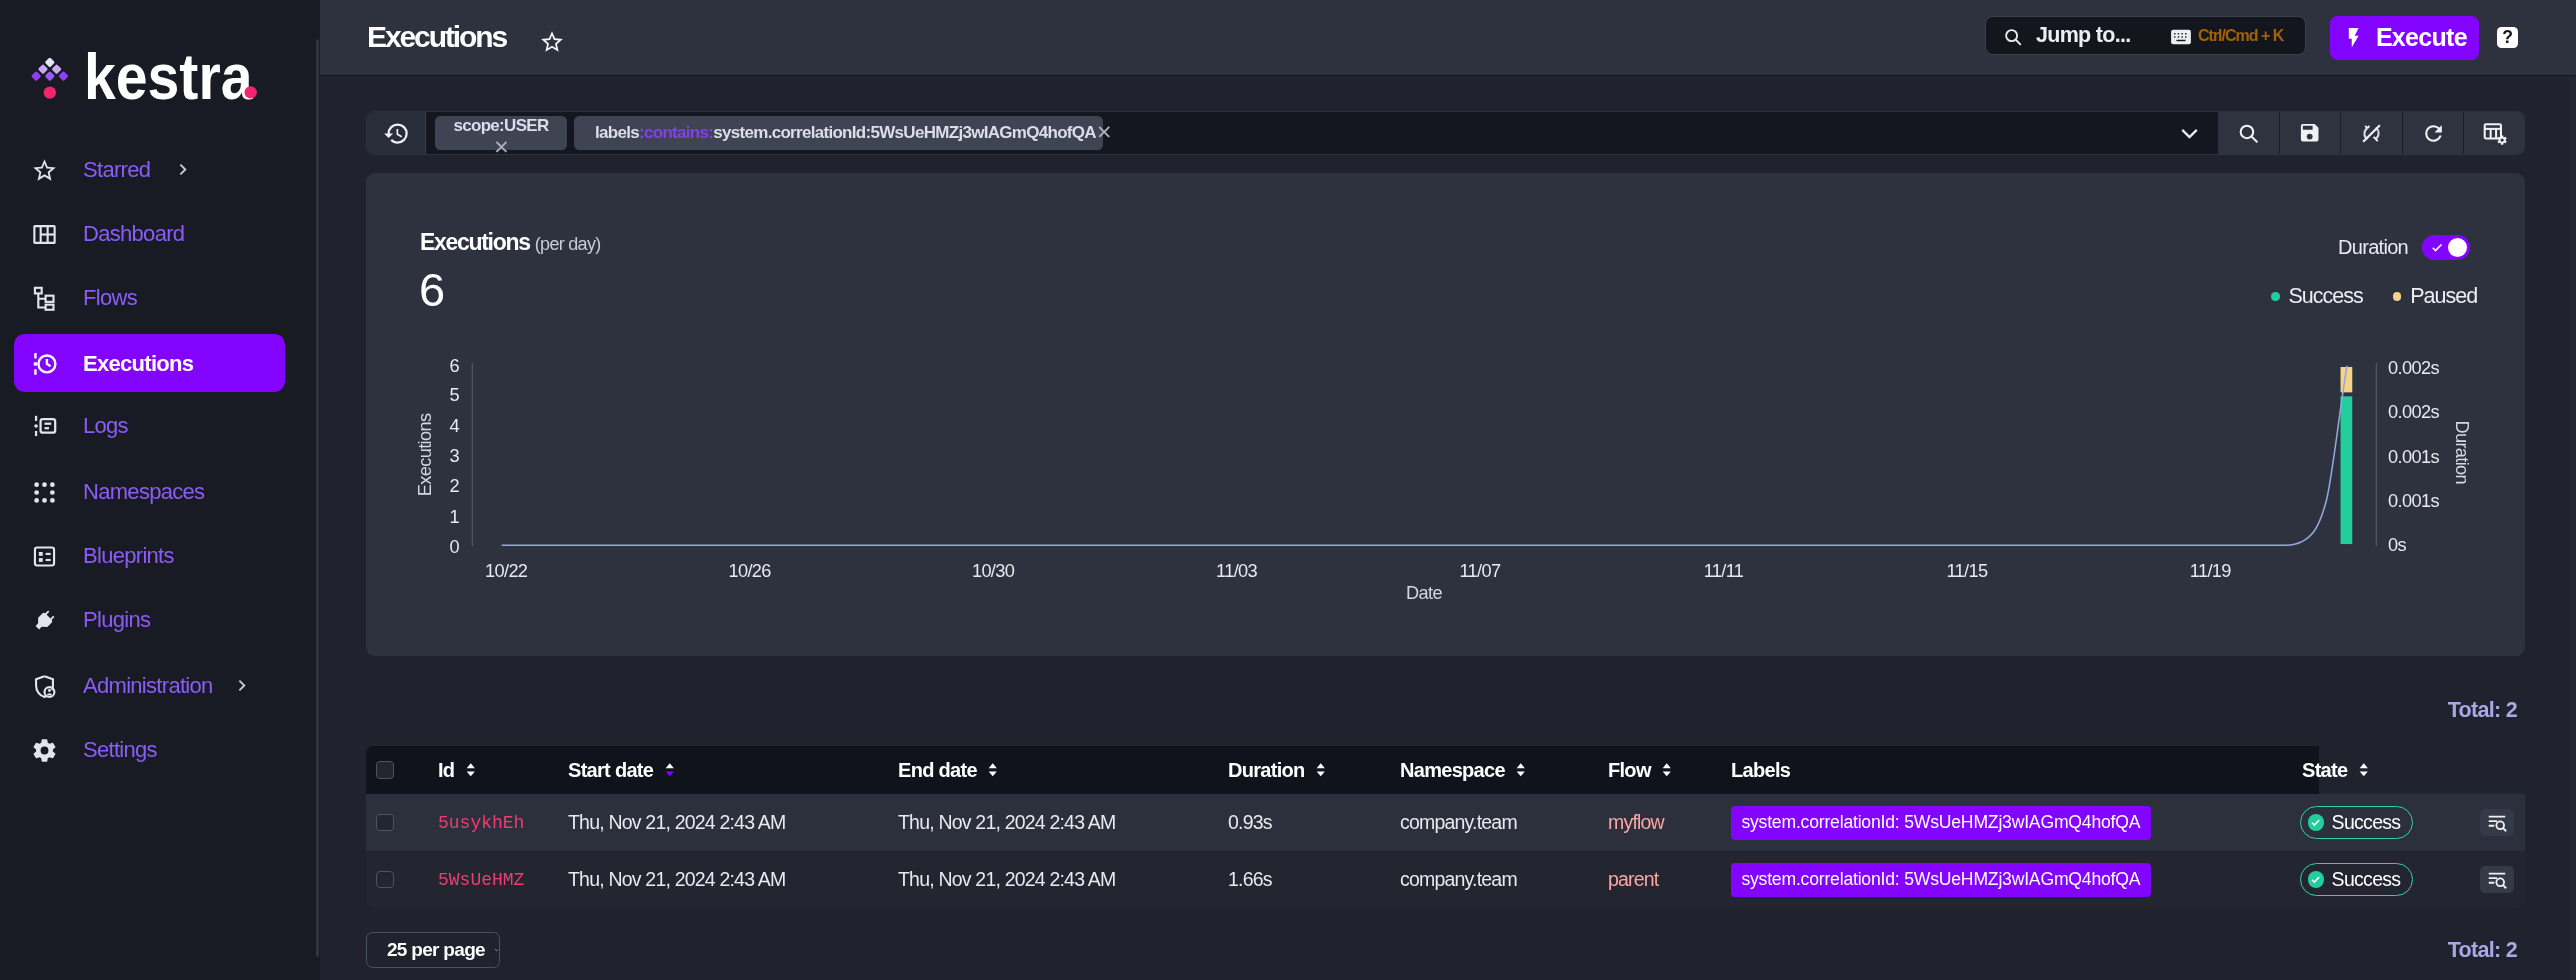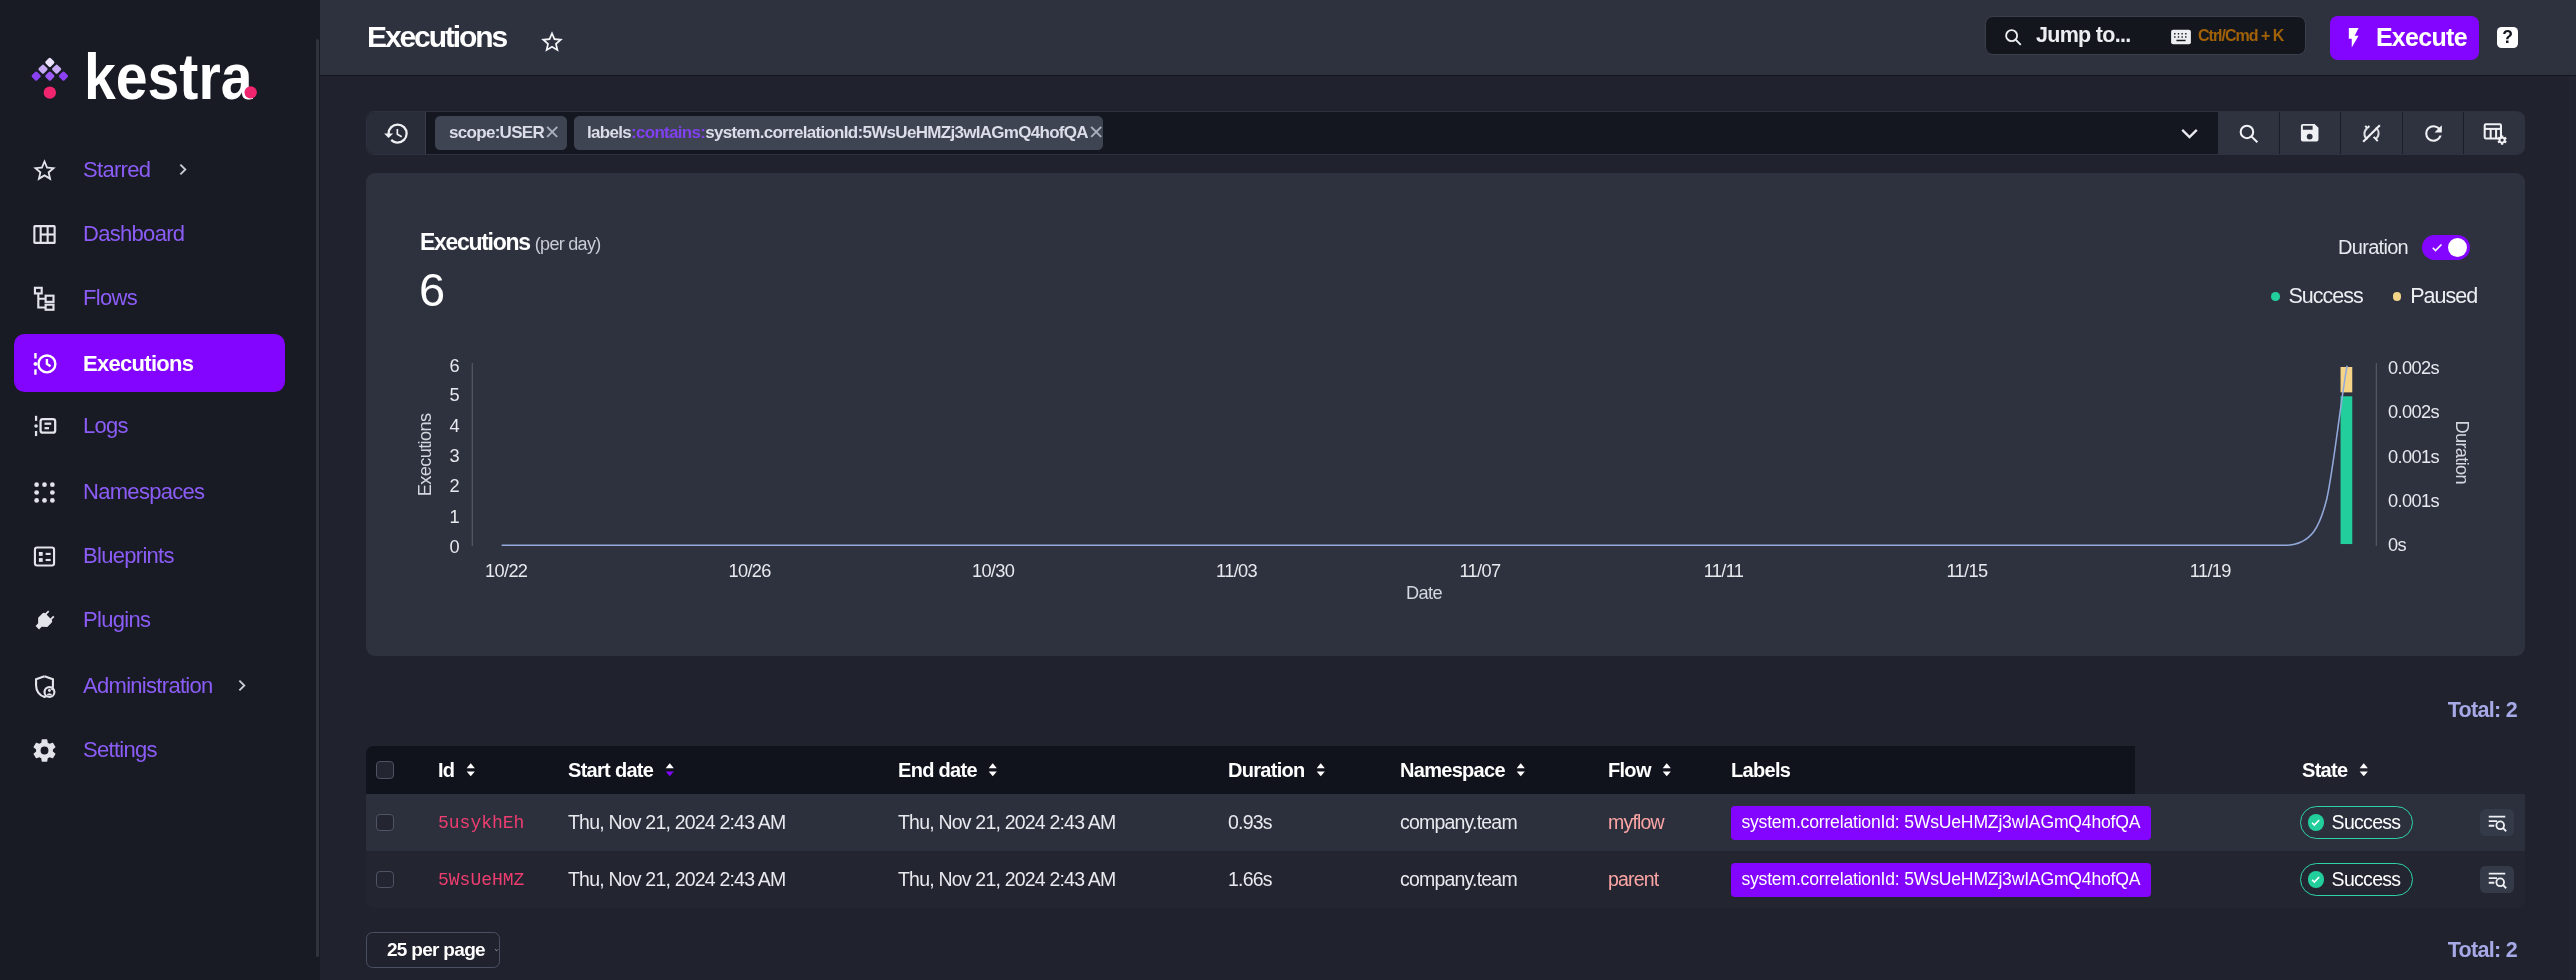--- a/index.html
+++ b/index.html
@@ -33,21 +33,21 @@
 #cardtitle{position:absolute;left:54px;top:56px;font-size:23px;font-weight:bold;color:#fff;letter-spacing:-1.3px;}
 #cardsub{font-size:18px;font-weight:400;color:#c9ccd4;letter-spacing:-0.7px;}
 #bignum{position:absolute;left:53px;top:89px;font-size:47px;font-weight:400;color:#fff;}
 #durlabel{position:absolute;left:1856px;top:63px;width:186px;text-align:right;font-size:20px;color:#e8eaef;letter-spacing:-0.7px;}
 #toggle{position:absolute;left:2056px;top:62px;width:48px;height:25px;background:#8405ff;border-radius:12.4px;}
 #toggle .knob{position:absolute;right:2.6px;top:2.6px;width:19.5px;height:19.5px;border-radius:50%;background:#fff;}
 #legend{position:absolute;left:1905px;top:111px;display:flex;align-items:center;font-size:21.5px;color:#eceef2;letter-spacing:-1px;}
 
 #totaltop{position:absolute;left:2322px;top:698px;width:195px;text-align:right;font-size:21.5px;font-weight:600;color:#a7a9e6;letter-spacing:-0.7px;}
 #table{position:absolute;left:366px;top:746px;width:2159px;height:162px;border-radius:7.8px;overflow:hidden;}
-#thead{position:absolute;left:0;top:0;width:1769px;height:48px;background:#10131c;}
+#thead{position:absolute;left:0;top:0;width:1953px;height:48px;background:#10131c;}
 .th{position:absolute;top:0;height:48px;display:flex;align-items:center;font-size:20px;font-weight:bold;color:#fff;letter-spacing:-0.7px;white-space:nowrap;}
 .row1{position:absolute;left:0;top:48px;width:2159px;height:57px;background:#2c303c;}
 .row2{position:absolute;left:0;top:105px;width:2159px;height:57px;background:#232630;}
 .cell{position:absolute;top:0;height:57px;display:flex;align-items:center;font-size:19.5px;color:#e8e9ee;letter-spacing:-0.8px;white-space:nowrap;}
 .idcell{font-family:"Liberation Mono",monospace;font-size:18px;color:#ee3d70;letter-spacing:0;}
 .flowcell{color:#fca5a5;}
 .lblpill{background:#8405ff;color:#fff;border-radius:3.9px;font-size:17.6px;letter-spacing:-0.2px;height:34px;display:flex;align-items:center;padding:0 10.4px;font-weight:400;}
 .statepill{height:33px;border:1.3px solid #2ed3a5;border-radius:17px;display:flex;align-items:center;padding:0 11.7px 0 6.5px;}
 .statepill .ck{width:16.3px;height:16.3px;border-radius:50%;background:#21ce9c;display:flex;align-items:center;justify-content:center;margin-right:7.8px;}
 .statepill .sttx{font-size:19.5px;color:#fff;letter-spacing:-0.7px;}
@@ -232,25 +232,25 @@
     <span>Execute</span>
   </div>
 <div id="helpbtn">?</div>
 
 <div id="filter">
   <div id="fhist">
       <svg width="27" height="27" viewBox="0 0 24 24" fill="#f0f1f4">
         <path d="M13.5,8H12V13L16.28,15.54L17,14.33L13.5,12.25V8M13,3A9,9 0 0,0 4,12H1L4.96,16.03L9,12H6A7,7 0 0,1 13,5A7,7 0 0,1 20,12A7,7 0 0,1 13,19C11.07,19 9.32,18.21 8.06,16.94L6.64,18.36C8.27,20 10.5,21 13,21A9,9 0 0,0 22,12A9,9 0 0,0 13,3"></path>
       </svg>
     </div>
-  <div class="ftag" style="left:68px;width:132px;padding:0 14px;justify-content:space-between;">
+  <div class="ftag" style="left:68px;width:132px;padding:0 5px;justify-content:space-between;flex-direction:column;">
       <span>scope:USER</span>
       <span class="x">✕</span>
     </div>
-  <div class="ftag" style="left:207px;width:529px;padding:0 13px;justify-content:space-between;">
+  <div class="ftag" style="left:207px;width:529px;padding:0 21px;justify-content:space-between;">
       <span>labels<span style="color:#8040f0;">:contains:</span>system.correlationId:5WsUeHMZj3wIAGmQ4hofQA</span>
       <span class="x">✕</span>
     </div>
   <svg id="fchev" width="25" height="25" viewBox="0 0 24 24" fill="none" stroke="#e8eaef" stroke-width="2.2">
       <path d="M5 8.5l7 7 7-7"></path>
     </svg>
   <div id="fbtns">
     <div class="fcell" style="border-left:none;">
         <svg width="25" height="25" viewBox="0 0 24 24" fill="none" stroke="#f0f1f4" stroke-width="2">
           <circle cx="10.5" cy="10.5" r="6"></circle>

